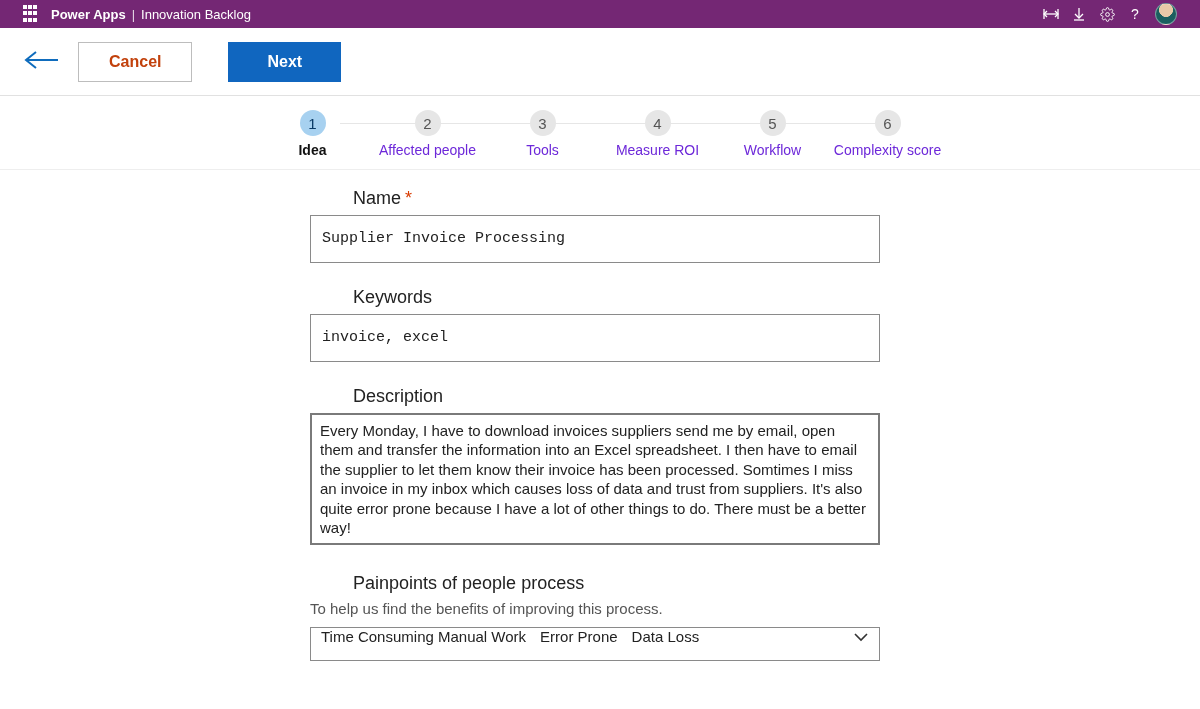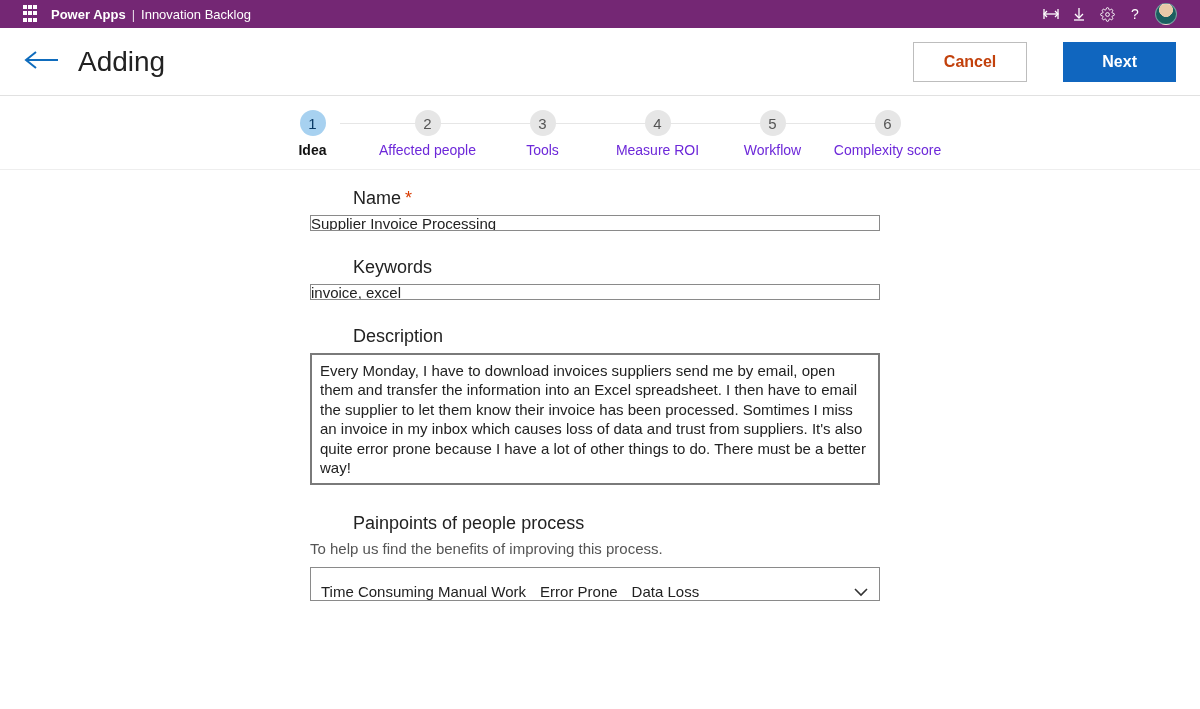--- a/index.html
+++ b/index.html
@@ -45,27 +45,27 @@
   .step.active .label { color:#111; font-weight:600;}
   .stepline { position:absolute; top:27px; height:1px; background:#e6e6e6; z-index:1;}
   
   
   .form { width:600px; margin: 18px auto 0; padding-left:10px;}
   .form .field { margin-bottom:24px; }
   .form label { font-size:18px; color:#222; display:block; margin-bottom:6px;margin-left:43px;}
   .form .req { color:#d83b01; margin-left:4px;}
   .form .hint { font-size:15px; color:#555; margin:4px 0 10px;}
   .form input[type=text] {
-    width:570px; height:16px; border:1px solid #8a8a8a; padding:0 0; font-size:15px; color:#222;
+    width:570px; height:48px; border:1px solid #8a8a8a; padding:0 11px; font-size:15px; color:#222;font-family:Liberation Mono, monospace;
   }
   .form textarea {
     width:570px; height:132px; border:2px solid #7a7a7a; padding:6px 8px; font-size:15px; color:#222; line-height:1.3; resize:none; font-family:inherit;
   }
   .form .combo {
-    width:570px; height:34px; border:1px solid #8a8a8a; display:flex; align-items:flex-end; padding:0 10px; font-size:15px; color:#222; cursor:pointer; justify-content:space-between;
+    width:570px; height:34px; border:1px solid #8a8a8a; display:flex; align-items:flex-start; padding:0 10px; font-size:15px; color:#222; cursor:pointer; justify-content:space-between;
   }
   .form .combo .tags { display:flex; gap:14px;}
 </style>
 </head>
 <body>
 
 <div class="topbar">
   <div class="waffle">
     <span></span>
       <span></span>
@@ -111,21 +111,20 @@
   <div class="avatar"></div>
 </div>
 
 <div class="header">
   <div class="back">
     <svg width="36" height="20" viewBox="0 0 36 20" fill="none" stroke="#0f6cbd" stroke-width="2">
       <line x1="2" y1="10" x2="34" y2="10"></line>
         <polyline points="12,2 2,10 12,18"></polyline>
     </svg>
   </div>
-  <h1>Adding</h1>
   <button class="btn">Cancel</button>
   <button class="btn primary">Next</button>
 </div>
 
 <div class="stepper">
   <div class="stepline" style="left:340px; width:560px;"></div>
   <div class="step active">
     <div class="circle">1</div>
     <div class="label">Idea</div>
   </div>

